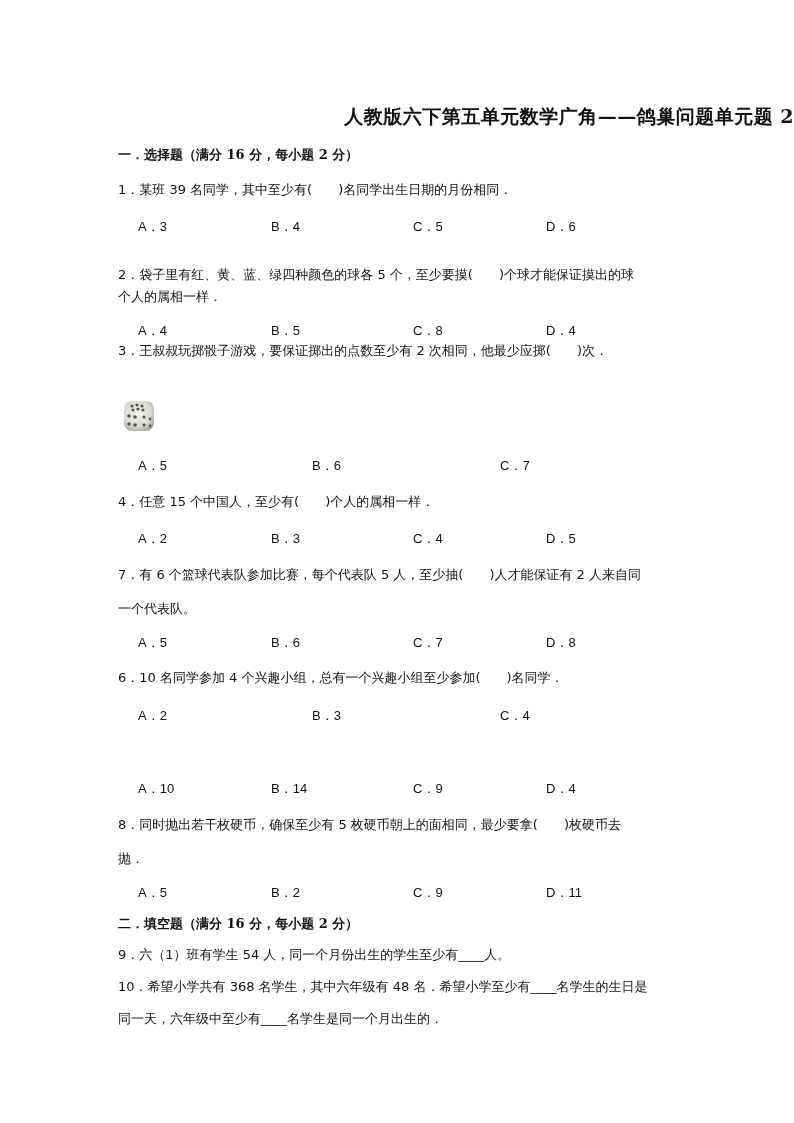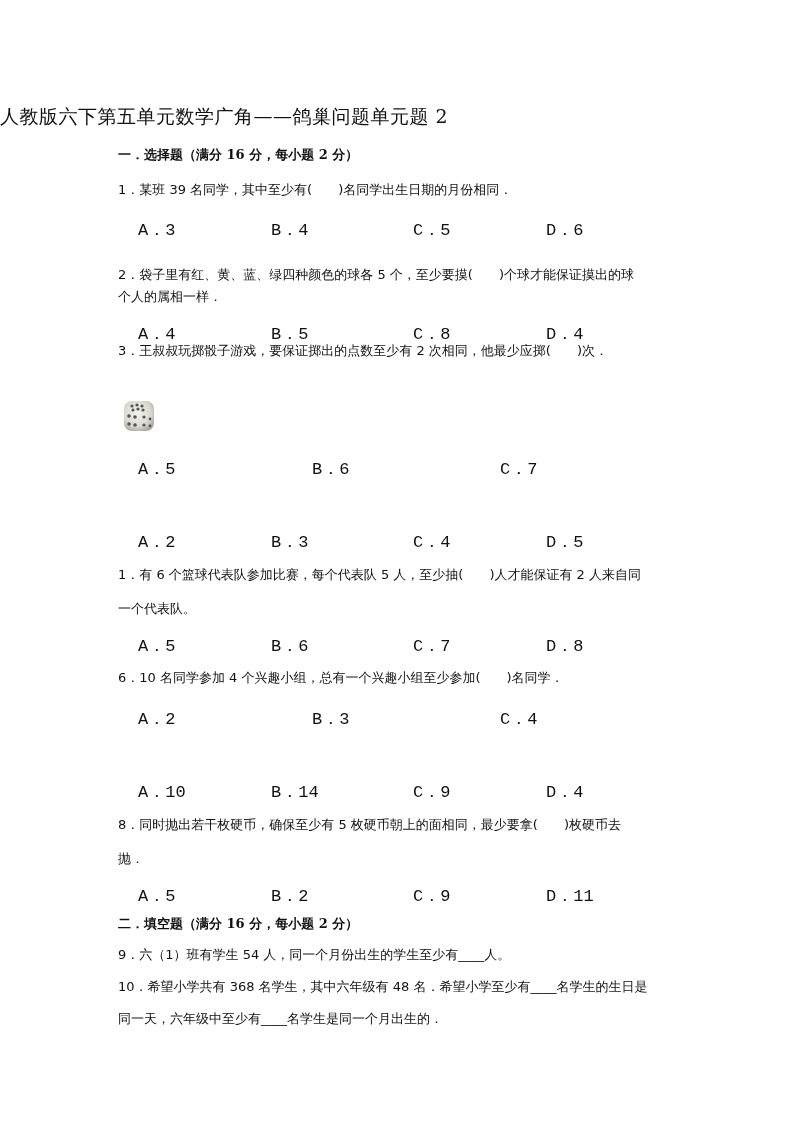--- a/index.html
+++ b/index.html
@@ -1,25 +1,25 @@
 <!DOCTYPE html>
 <html><head>
   <meta charset="utf-8">
   <style>
     html, body { margin: 0; padding: 0; background: #ffffff; }
     body { width: 794px; height: 1123px; position: relative; overflow: hidden;
       font-family: "DejaVu Sans", "Liberation Sans", sans-serif; color: #111; }
     .page { position: absolute; left: 0; top: 0; width: 794px; height: 1123px; }
-    .title { position: absolute; left: 0; width: 794px; top: 104px; text-align: left;
-      font-family: "DejaVu Serif", "Liberation Serif", serif; font-weight: normal; font-size: 19px; letter-spacing: 0.5px; }
+    .title { position: absolute; left: 0; width: 794px; top: 104px; text-align: right;
+      font-family: "DejaVu Serif", "Liberation Serif", serif; font-weight: bold; font-size: 19px; letter-spacing: 0.5px; }
     .section { position: absolute; left: 118px; font-family: "DejaVu Serif", "Liberation Serif", serif;
       font-weight: bold; font-size: 13px; }
     .line { position: absolute; left: 118px; font-size: 13px; white-space: nowrap; }
-    .opts { position: absolute; left: 138px; font-size: 17px; width: 560px; height: 18px;
-      font-family: Liberation Mono, monospace; }
+    .opts { position: absolute; left: 138px; font-size: 13px; width: 560px; height: 18px;
+      font-family: Liberation Sans, sans-serif; }
     .opt { position: absolute; top: 0; white-space: nowrap; }
     .dice { position: absolute; left: 122px; top: 399px; width: 34px; height: 34px; }
   </style>
 </head>
 <body>
 
 <div class="page">
   <div class="title">人教版六下第五单元数学广角——鸽巢问题单元题 2</div>
 
   <div class="section" style="top:146px">一．选择题（满分 16 分，每小题 2 分）</div>
@@ -67,28 +67,29 @@
       <circle cx="22" cy="26" r="1.6"></circle>
         <circle cx="28" cy="27" r="1.4"></circle>
     </g>
   </svg>
   <div class="opts" style="top:457px">
     <span class="opt" style="left:0">A．5</span>
     <span class="opt" style="left:174px">B．6</span>
     <span class="opt" style="left:362px">C．7</span>
   </div>
 
+  <div class="line" style="top:493px">4．任意 15 个中国人，至少有(　　)个人的属相一样．</div>
   <div class="opts" style="top:530px">
     <span class="opt" style="left:0">A．2</span>
     <span class="opt" style="left:133px">B．3</span>
     <span class="opt" style="left:275px">C．4</span>
     <span class="opt" style="left:408px">D．5</span>
   </div>
 
-  <div class="line" style="top:566px">1．有 6 个篮球代表队参加比赛，每个代表队 5 人，至少抽(　　)人才能保证有 2 人来自同</div>
+  <div class="line" style="top:566px">7．有 6 个篮球代表队参加比赛，每个代表队 5 人，至少抽(　　)人才能保证有 2 人来自同</div>
   <div class="line" style="top:600px">一个代表队。</div>
   <div class="opts" style="top:634px">
     <span class="opt" style="left:0">A．5</span>
     <span class="opt" style="left:133px">B．6</span>
     <span class="opt" style="left:275px">C．7</span>
     <span class="opt" style="left:408px">D．8</span>
   </div>
 
   <div class="line" style="top:669px">6．10 名同学参加 4 个兴趣小组，总有一个兴趣小组至少参加(　　)名同学．</div>
   <div class="opts" style="top:707px">

